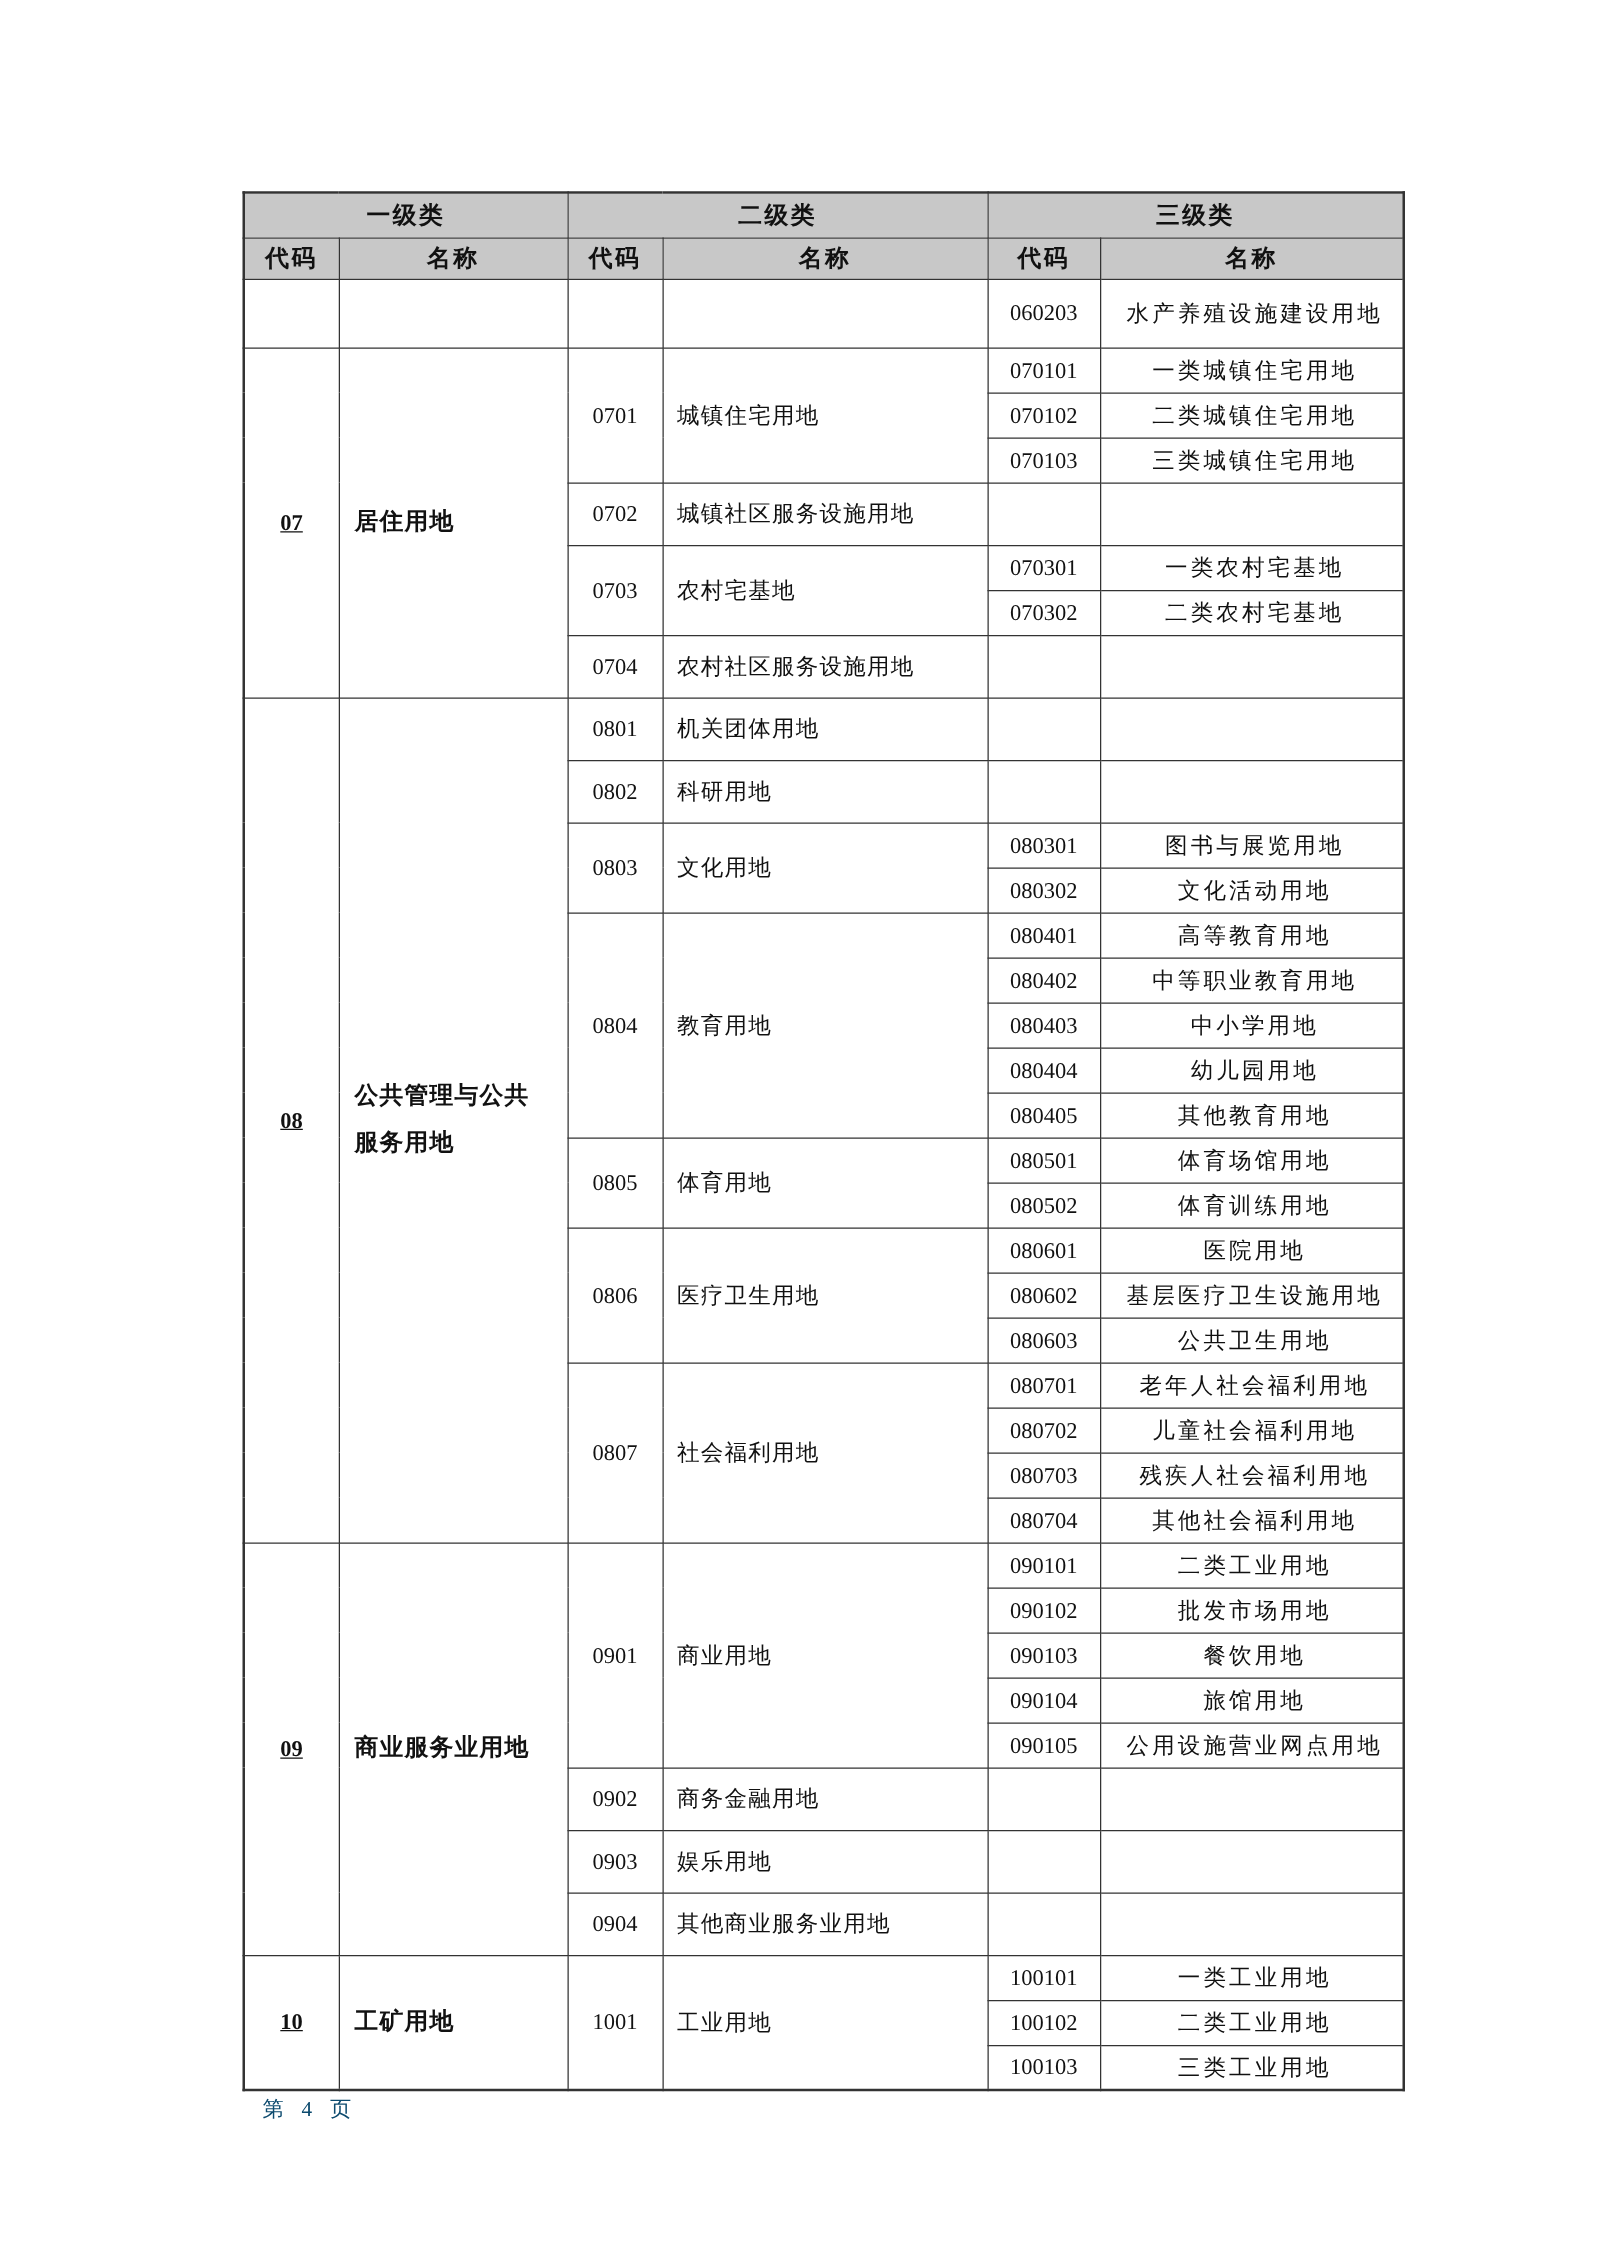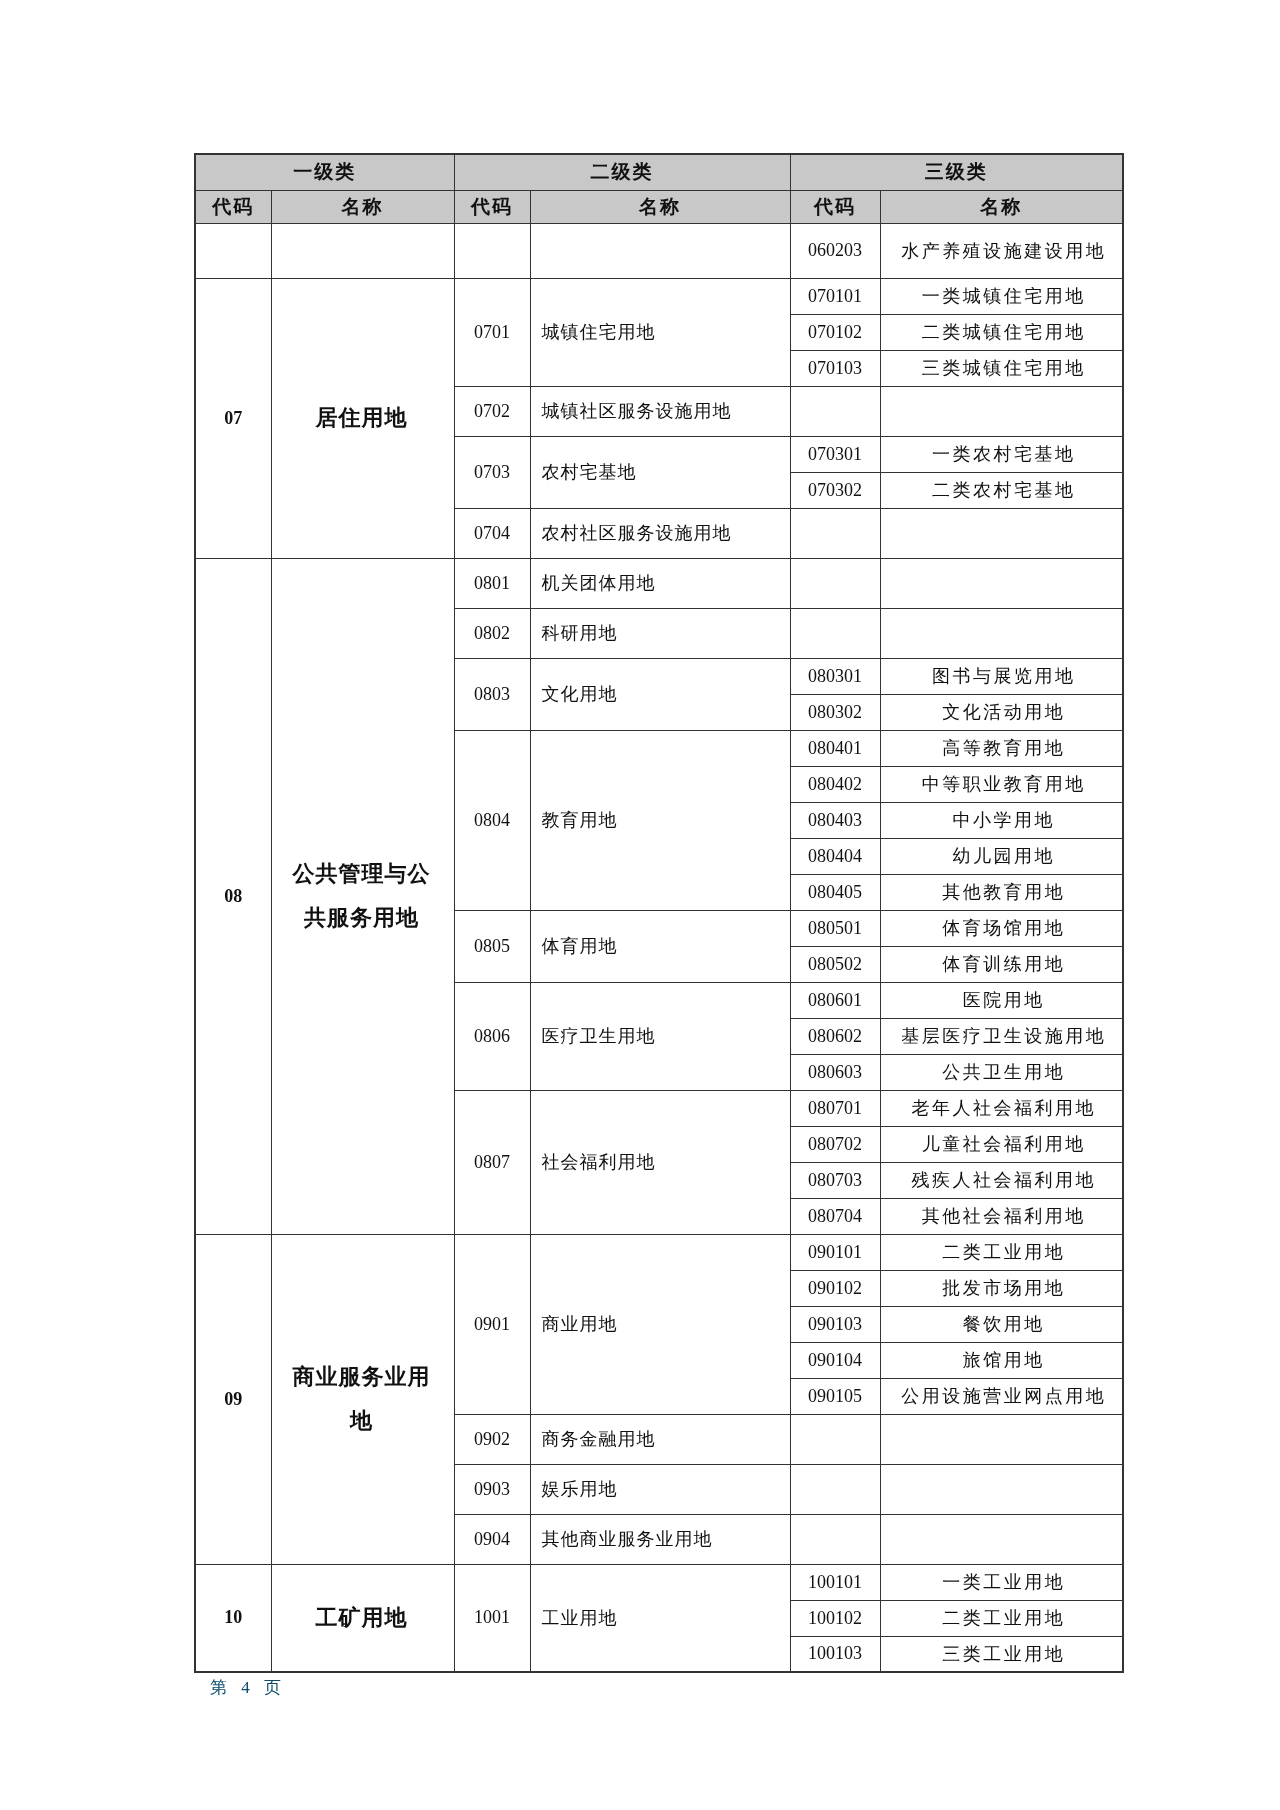--- a/index.html
+++ b/index.html
@@ -53,30 +53,31 @@
 
   tr.row-std   { height: 36px; }
   tr.row-wide  { height: 50px; }
   tr.row-first { height: 55px; }
 
   td.l1-code {
     text-align: center;
     font-weight: bold;
     font-size: 18px;
     font-family: "Liberation Serif", "DejaVu Serif", serif;
+    text-decoration: underline;
   }
   td.l1-name {
     font-family: "Liberation Sans", "DejaVu Sans", sans-serif;
     font-weight: bold;
-    font-size: 22px;
+    font-size: 19px;
     letter-spacing: 1px;
     line-height: 2.0;
     padding-left: 12px;
     padding-right: 14px;
-    text-align: center;
+    text-align: left;
   }
   td.l2-code, td.l3-code {
     text-align: center;
     font-size: 18px;
   }
   td.l2-name {
     font-size: 18px;
     letter-spacing: 1px;
     padding-left: 11px;
     text-align: left;

